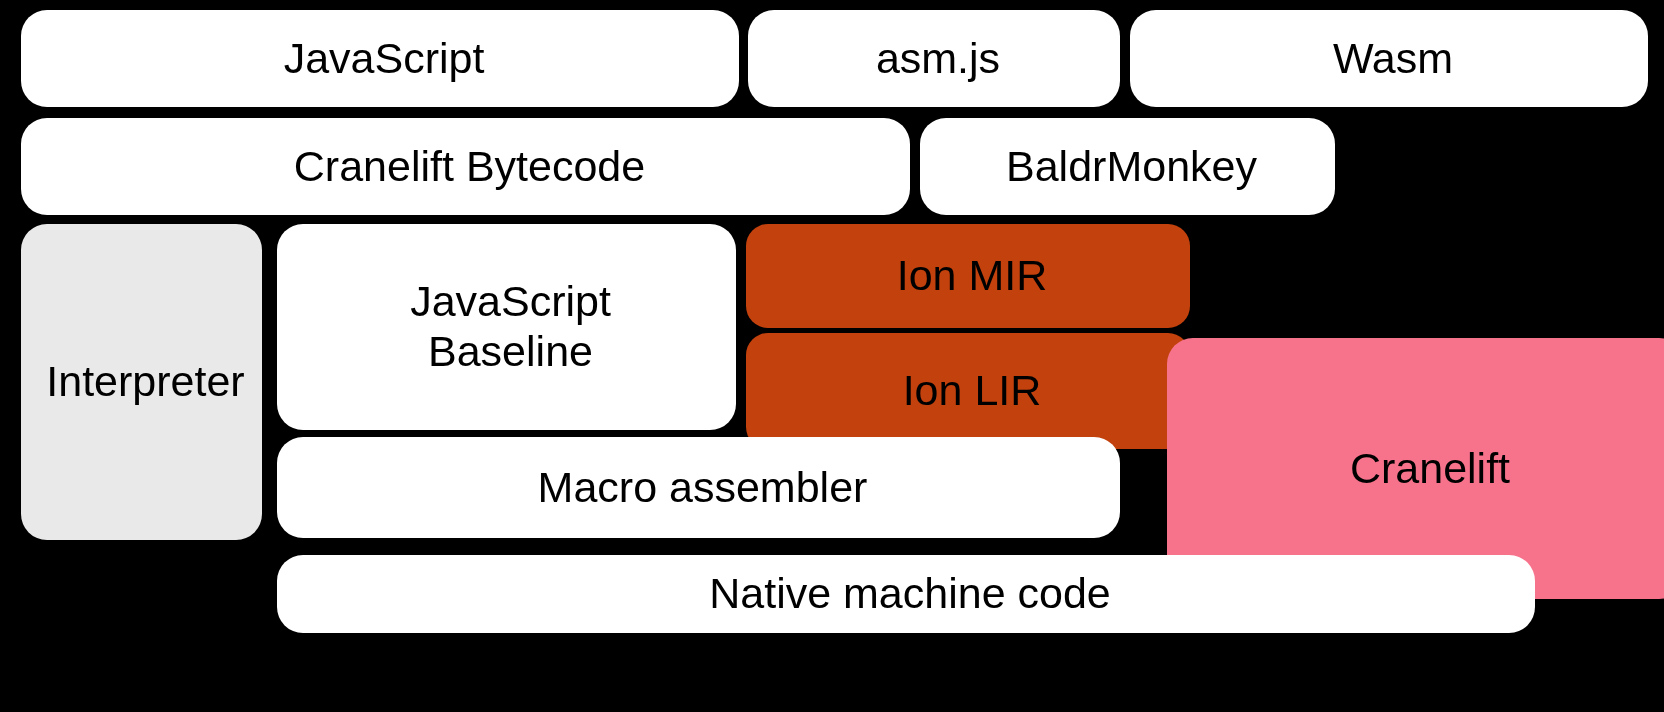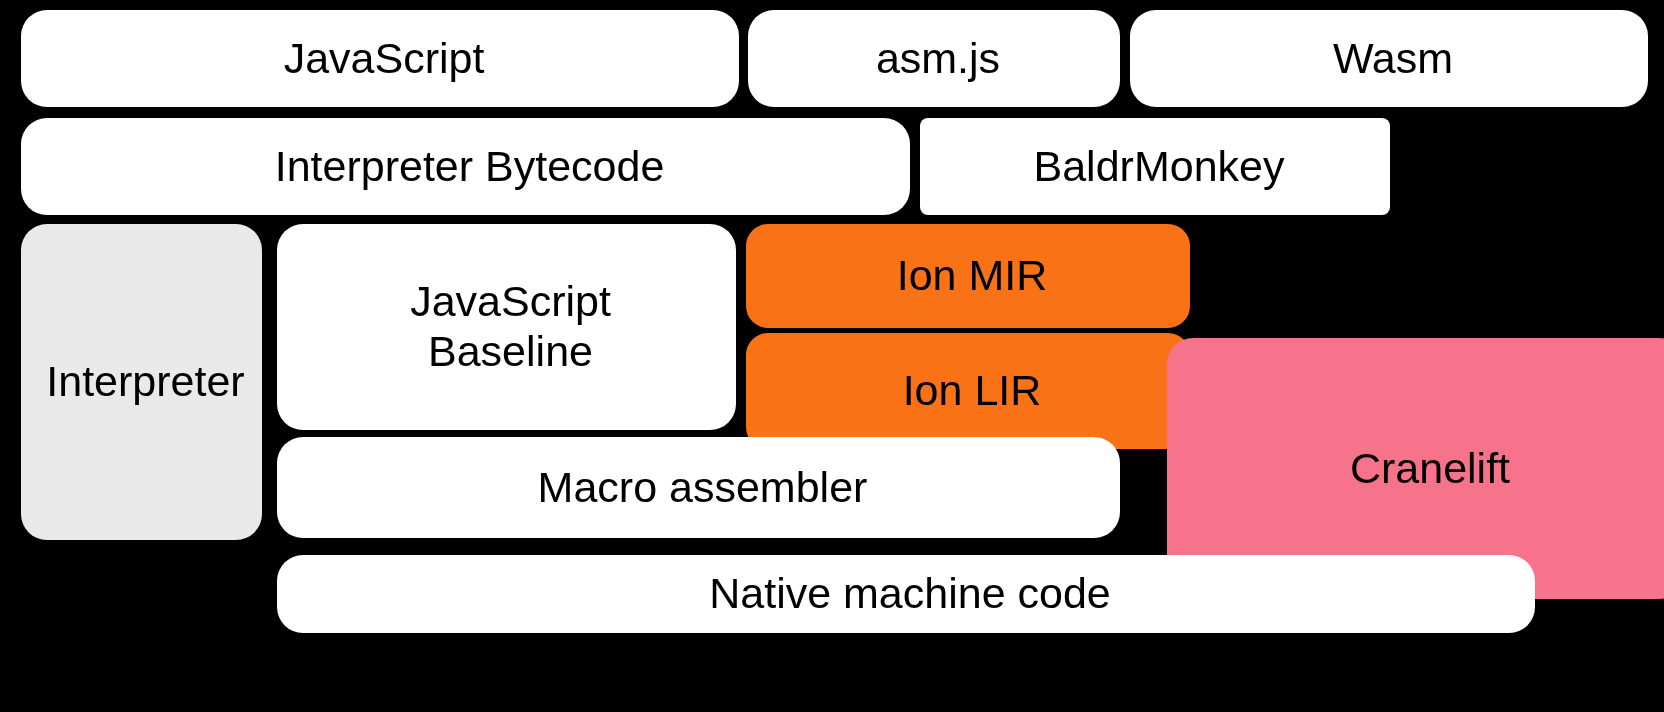--- a/index.html
+++ b/index.html
@@ -28,39 +28,39 @@
     font-size: 43px;
     font-weight: 400;
     line-height: 1.16;
     letter-spacing: 0px;
     white-space: pre-line;
     user-select: none;
     padding-left: 8px;
   }
   .fill-white { background: #ffffff; }
   .fill-gray  { background: #e9e9e9; }
-  .fill-green { background: #f97316; }
+  .fill-green { background: #c2410c; }
   .fill-pink  { background: #f7738c; }
   .r26 { border-radius: 26px; }
   .r22 { border-radius: 22px; }
 </style>
 </head>
 <body>
 
 <div id="stage">
 
   <div class="node fill-white r26" style="left:21px; top:10px; width:718px; height:97px;">JavaScript</div>
 
   <div class="node fill-white r26" style="left:748px; top:10px; width:372px; height:97px;">asm.js</div>
 
   <div class="node fill-white r26" style="left:1130px; top:10px; width:518px; height:97px;">Wasm</div>
 
-  <div class="node fill-white r26" style="left:21px; top:118px; width:889px; height:97px;">Interpreter Bytecode</div>
+  <div class="node fill-white r26" style="left:21px; top:118px; width:889px; height:97px;">Cranelift Bytecode</div>
 
-  <div class="node fill-white r26" style="left:920px; top:118px; width:470px; height:97px;border-radius:8px;">BaldrMonkey</div>
+  <div class="node fill-white r26" style="left:920px; top:118px; width:415px; height:97px;">BaldrMonkey</div>
 
   <div class="node fill-gray r26" style="left:21px; top:224px; width:241px; height:316px;">Interpreter</div>
 
   <div class="node fill-white r26" style="left:277px; top:224px; width:459px; height:206px;">JavaScript
 Baseline</div>
 
   <div class="node fill-green r22" style="left:746px; top:224px; width:444px; height:104px;">Ion MIR</div>
 
   <div class="node fill-green r22" style="left:746px; top:333px; width:444px; height:116px;">Ion LIR</div>
 

